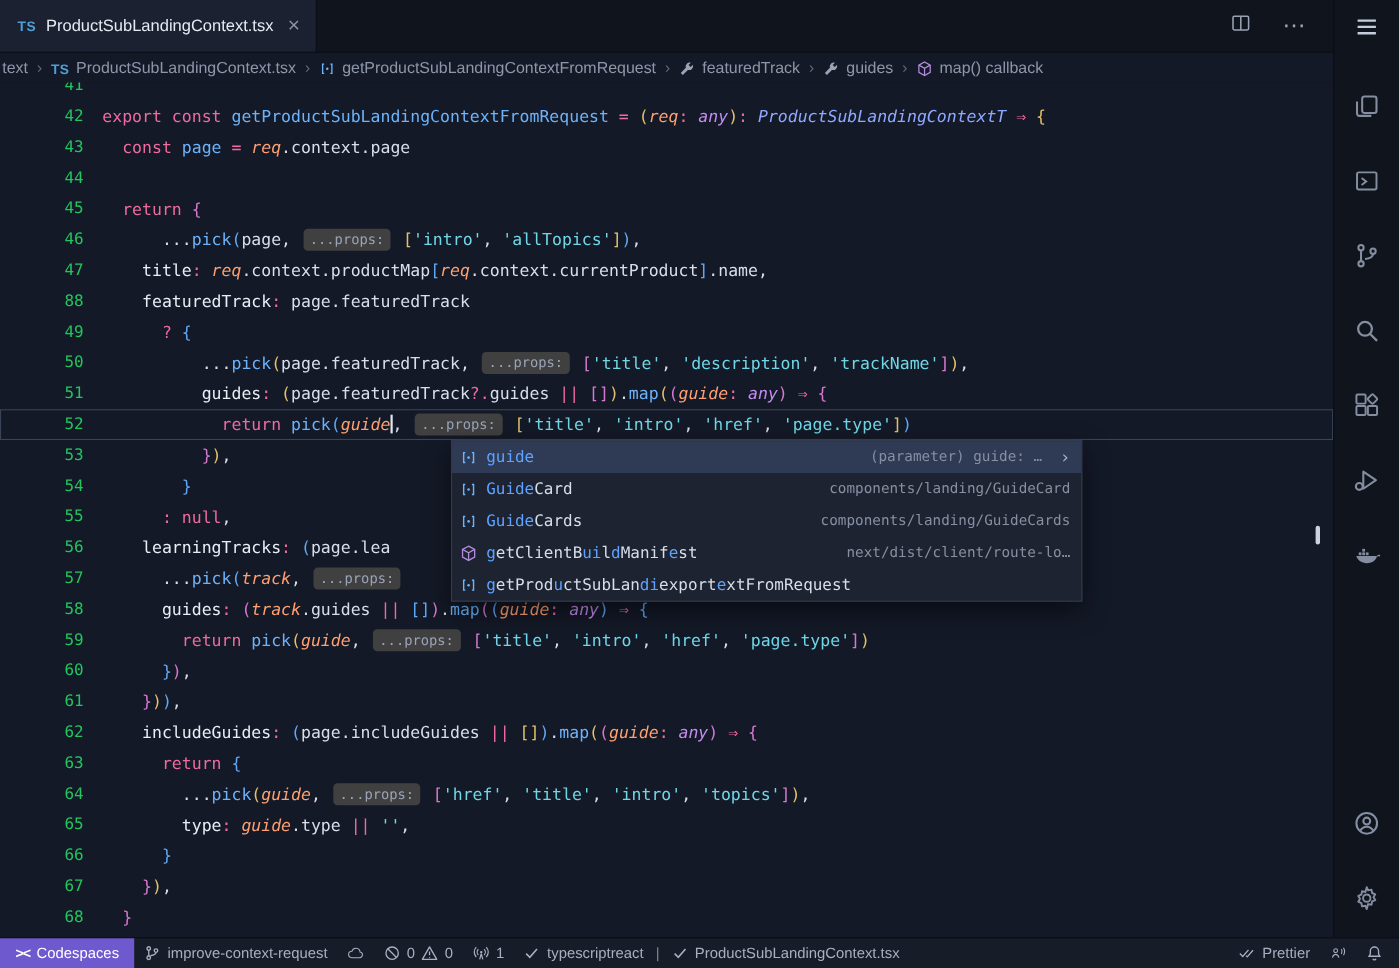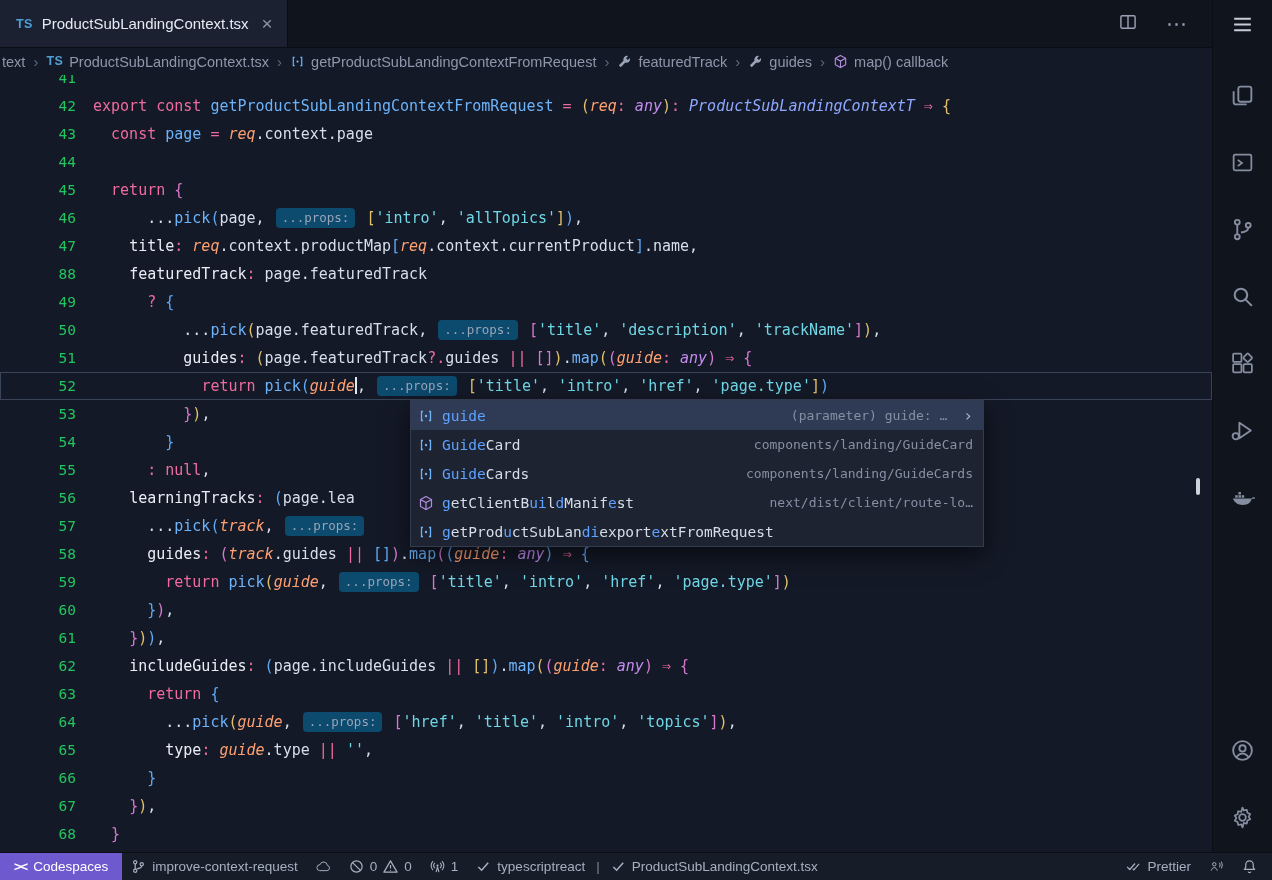--- a/index.html
+++ b/index.html
@@ -14,21 +14,21 @@
        border-right:1px solid #0a0d14;color:#e5eaf3;font-size:15px}
   .tab-close{color:#8b94a6;font-size:19px;margin-left:4px;cursor:pointer}
   .tab-actions{margin-left:auto;display:flex;align-items:center;gap:28px;padding-right:24px;color:#9aa3b5}
   .tab-actions .ic svg{width:20px;height:20px;display:block}
   .ic{display:inline-flex;align-items:center;justify-content:center}
   .tsb{color:#4d9fd6;font-weight:700;font-size:12.5px;letter-spacing:.4px;font-style:normal}
 
   
   .breadcrumbs{height:27px;display:flex;align-items:center;background:#141927;color:#8d97a9;
     font-size:14.5px;gap:8px;padding-left:2px;flex:none;white-space:nowrap;overflow:hidden}
-  .crumb{display:inline-flex;align-items:flex-start;gap:6px}
+  .crumb{display:inline-flex;align-items:flex-end;gap:6px}
   .crumb .ic svg{width:15px;height:15px;display:block}
   .crumb-sep{color:#5f6a7f;font-size:15px}
   .ic.variable{color:#6fb3f8}.ic.property{color:#9aa4b6}.ic.method{color:#b48cdd}
 
   
   .editor{position:relative;flex:1;background:#141927;overflow:hidden;
     font-family:"DejaVu Sans Mono",monospace;font-size:15px}
   .lines{margin-top:-11px}
   .line-row{display:flex;height:28px;line-height:28px;white-space:pre}
   .gutter{width:76px;text-align:right;color:#22c55e;flex:none;font-size:14.5px;user-select:none}
@@ -38,21 +38,21 @@
 
   .c-k{color:#ef6b9f}
   .c-f{color:#6cb3fa}
   .c-v{color:#d7dfec}
   .c-key{color:#e9eef6}
   .c-s{color:#6fd7e6}
   .c-a{color:#ffa070;font-style:italic}
   .c-t{color:#8fa8ff;font-style:italic}
   .c-y{color:#c48cf0;font-style:italic}
   .c-b1{color:#e3c06a}.c-b2{color:#d678cf}.c-b3{color:#5fa8f5}
-  .c-h{display:inline-block;background:#0c4a6e;color:#9aa4b8;border-radius:4px;
+  .c-h{display:inline-block;background:#404040;color:#9aa4b8;border-radius:4px;
        padding:0 6px;font-size:12.5px;line-height:20px;margin:0 2px;vertical-align:1px}
   .caret{display:inline-block;width:2px;height:17px;background:#dfe6f2;vertical-align:-3px}
   .scroll-nub{position:absolute;right:12px;top:403px;width:4px;height:17px;background:#cdd3dd;border-radius:2px}
 
   
   .suggest{position:absolute;left:410px;top:325px;width:574px;background:#1d2331;
     border:1px solid #333b4f;box-shadow:0 8px 22px rgba(0,0,0,.55);z-index:5}
   .s-row{display:flex;align-items:center;height:29px;padding:0 10px 0 7px;gap:8px;
     font-family:"DejaVu Sans Mono",monospace;font-size:14.5px;color:#d6dee9;cursor:pointer}
   .s-row.selected{background:#2f3a55}

